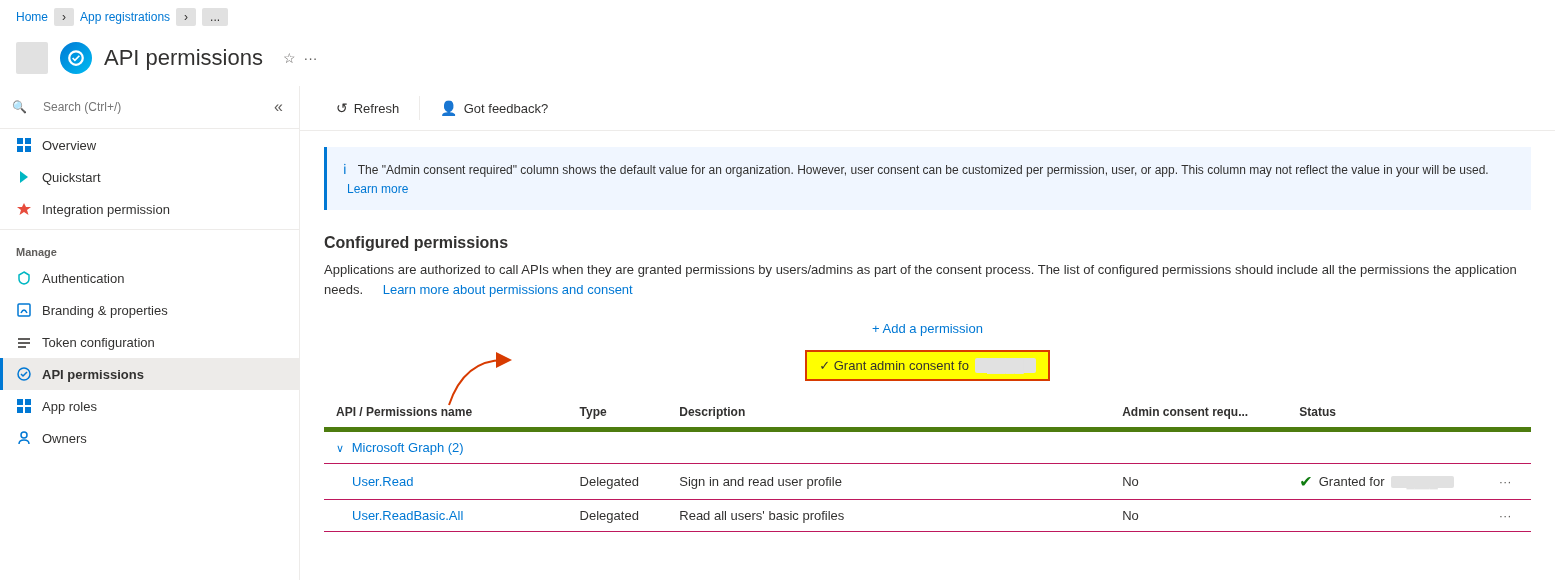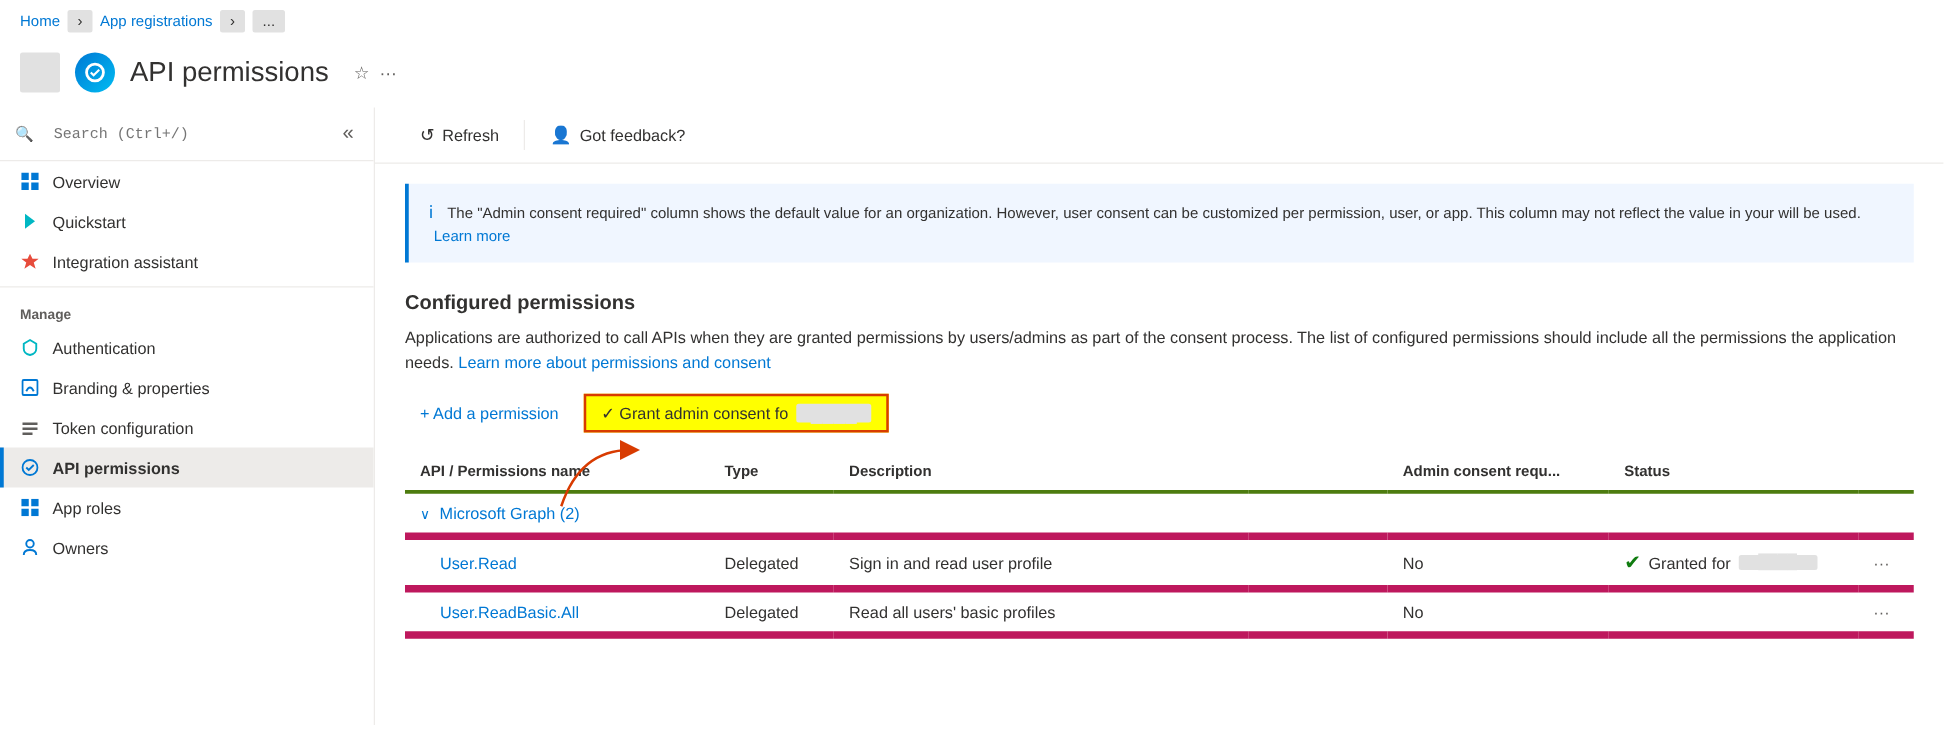--- a/index.html
+++ b/index.html
@@ -19,21 +19,21 @@
     .page-header-actions { display: flex; align-items: center; gap: 8px; margin-left: 8px; }
     .pin-icon, .more-icon { color: #605e5c; cursor: pointer; font-size: 14px; }
     .app-avatar { width: 32px; height: 32px; background: #e1e1e1; border-radius: 2px; }
 
     
     .layout { display: flex; height: calc(100vh - 90px); }
     
     
     .sidebar { width: 300px; min-width: 300px; border-right: 1px solid #edebe9; display: flex; flex-direction: column; overflow-y: auto; }
     .sidebar-search { padding: 8px 12px; border-bottom: 1px solid #edebe9; display: flex; align-items: center; gap: 8px; }
-    .sidebar-search input { border: 1px solid #8a8886; padding: 4px 8px; font-size: 12px; width: 100%; color: #605e5c; font-family: Liberation Mono, monospace; }
+    .sidebar-search input { border: 1px solid #8a8886; padding: 4px 8px; font-size: 12px; width: 100%; color: #605e5c; }
     .collapse-btn { background: none; border: none; cursor: pointer; color: #605e5c; font-size: 16px; padding: 4px; }
     
     .sidebar-item { display: flex; align-items: flex-end; gap: 10px; padding: 8px 16px; cursor: pointer; color: #323130; text-decoration: none; font-size: 13px; }
     .sidebar-item.active { background: #edebe9; font-weight: 600; }
     .sidebar-item .icon { width: 16px; height: 16px; display: flex; align-items: center; justify-content: center; flex-shrink: 0; }
     
     .sidebar-section-label { padding: 12px 16px 4px 16px; font-size: 11px; font-weight: 600; color: #605e5c; text-transform: none; }
     .sidebar-divider { border: none; border-top: 1px solid #edebe9; margin: 4px 0; }
 
     
@@ -58,22 +58,22 @@
     .section-desc { font-size: 13px; color: #323130; line-height: 1.5; margin-bottom: 16px; }
     .section-desc a { color: #0078d4; }
     
     
     .action-bar { display: flex; align-items: center; gap: 8px; margin-bottom: 16px; position: relative; }
     .add-permission-btn { display: flex; align-items: center; gap: 6px; padding: 6px 12px; background: none; border: none; cursor: pointer; font-size: 13px; color: #0078d4; }
     .grant-consent-btn { display: flex; align-items: center; gap: 6px; padding: 6px 12px; background: #ffff00; border: 2px solid #d83b01; cursor: pointer; font-size: 13px; color: #323130; font-weight: 400; }
     
     
     .permissions-table { width: 100%; border-collapse: collapse; }
-    .permissions-table th { text-align: left; padding: 8px 12px; font-size: 12px; font-weight: 600; color: #323130; border-bottom: 3px solid #4d7c0f; }
-    .permissions-table td { padding: 8px 12px; font-size: 13px; border-bottom: 6px solid #be185d; vertical-align: middle; margin-top: 28px; }
+    .permissions-table th { text-align: left; padding: 8px 12px; font-size: 12px; font-weight: 600; color: #323130; border-bottom: 5px solid #4d7c0f; }
+    .permissions-table td { padding: 8px 12px; font-size: 13px; border-bottom: 1px solid #be185d; vertical-align: middle; margin-top: 28px; }
     .permissions-table a { color: #0078d4; text-decoration: none; }
     .group-row td { font-weight: 400; color: #0078d4; padding: 8px 12px; }
     .expand-icon { margin-right: 4px; font-size: 11px; }
     .granted-badge { display: flex; align-items: center; gap: 6px; }
     .granted-check { color: #107c10; font-size: 16px; }
     .more-options { color: #605e5c; cursor: pointer; padding: 4px 8px; }
   </style>
 </head>
 <body>
 
@@ -127,21 +127,21 @@
           </svg>
       </span>
       <span>Quickstart</span>
     </div>
     <div class="sidebar-item">
       <span class="icon" style="color:#e74c3c;">
         <svg width="14" height="14" viewBox="0 0 14 14" fill="currentColor">
             <path d="M7 1 L9 5 L14 5 L10 8 L11.5 13 L7 10 L2.5 13 L4 8 L0 5 L5 5 Z"></path>
           </svg>
       </span>
-      <span>Integration assistant</span>
+      <span>Integration permission</span>
     </div>
 
     <hr class="sidebar-divider">
     <div class="sidebar-section-label">Manage</div>
 
     <div class="sidebar-item">
       <span class="icon" style="color:#00b7c3;">
         <svg width="14" height="14" viewBox="0 0 14 14" fill="currentColor">
             <path d="M7 1 L12 4 L12 8 Q12 12 7 13 Q2 12 2 8 L2 4 Z" fill="none" stroke="currentColor" stroke-width="1.5"></path>
           </svg>
@@ -215,24 +215,24 @@
     <div class="info-banner">
       <span class="info-icon">ℹ</span>
       <span>The "Admin consent required" column shows the default value for an organization. However, user consent can be customized per permission, user, or app. This column may not reflect the value in your will be used.</span>
       <a style="color:#0078d4; margin-left:4px;">Learn more</a>
     </div>
 
     <div class="content">
       <div class="section-title">Configured permissions</div>
       <p class="section-desc">
         <span>Applications are authorized to call APIs when they are granted permissions by users/admins as part of the consent process. The list of configured permissions should include all the permissions the application needs.</span>
-        <a style="color:#0078d4; margin-left:0;">Learn more about permissions and consent</a>
+        <a style="color:#0078d4; margin-left:16px;">Learn more about permissions and consent</a>
       </p>
 
-      <div class="action-bar" style="position:relative;">
+      <div class="action-bar" style="position:relative;flex-direction:column;">
         <button class="add-permission-btn">
           <span>+ Add a permission</span>
         </button>
         <button class="grant-consent-btn">
           <span>✓ Grant admin consent fo</span>
           <span style="background:#e1e1e1; color:#e1e1e1; padding:0 12px; border-radius:2px; min-width:60px; display:inline-block;">████</span>
         </button>
 
         <svg style="position:absolute; left:120px; top:35px; width:80px; height:60px;" viewBox="0 0 80 60">
           <defs>

